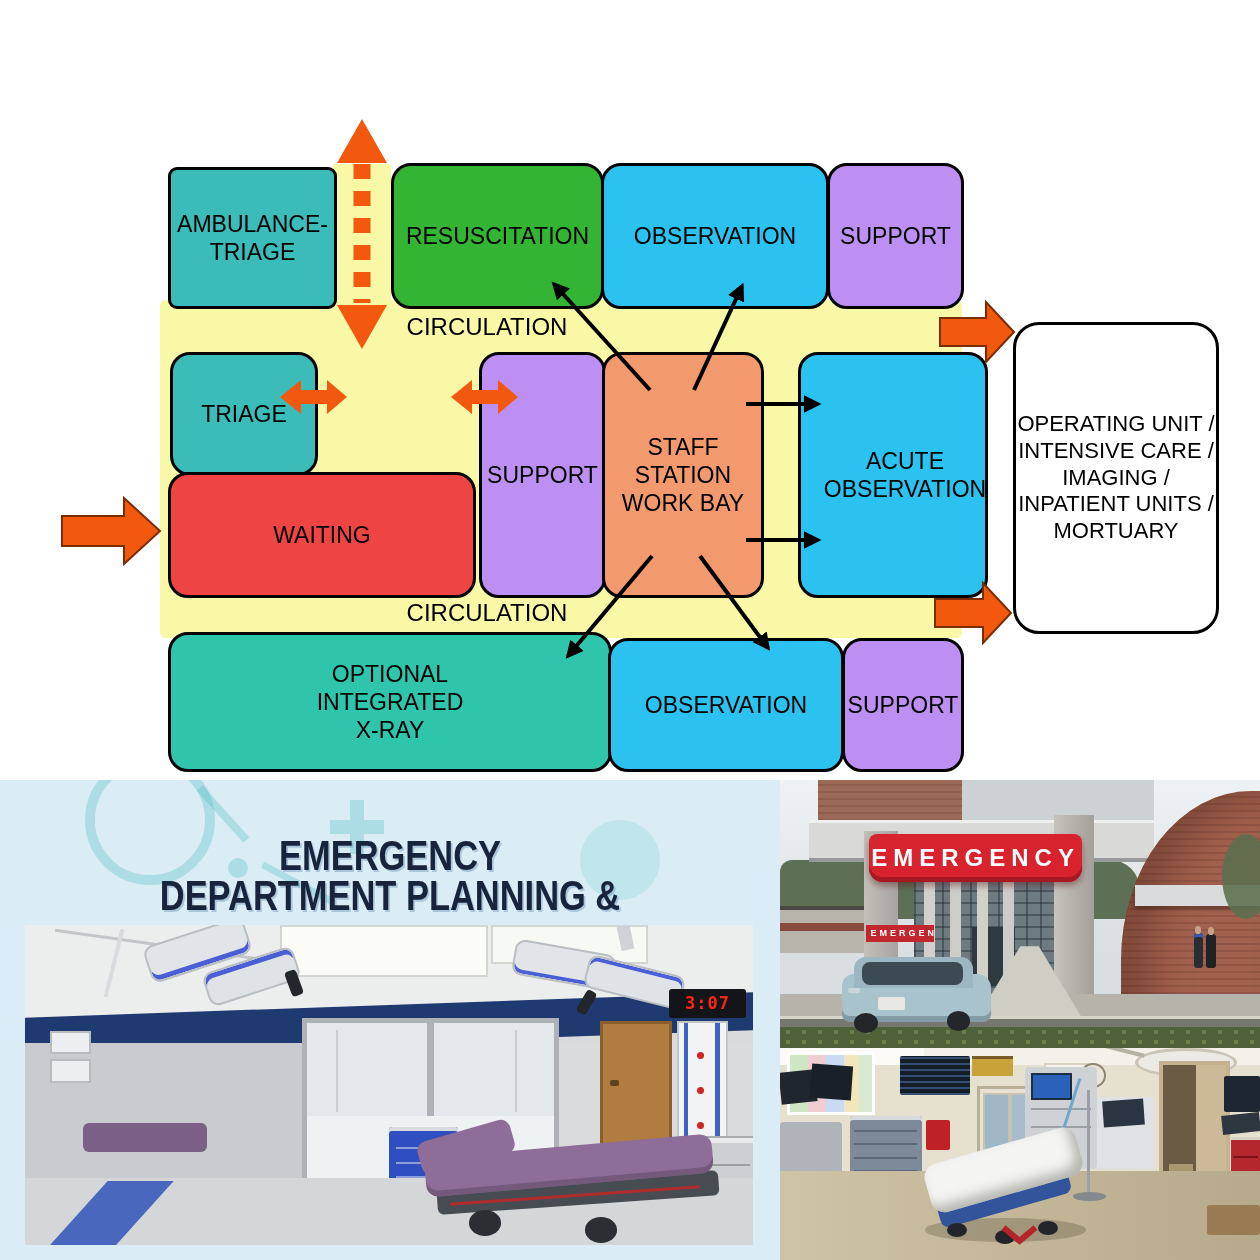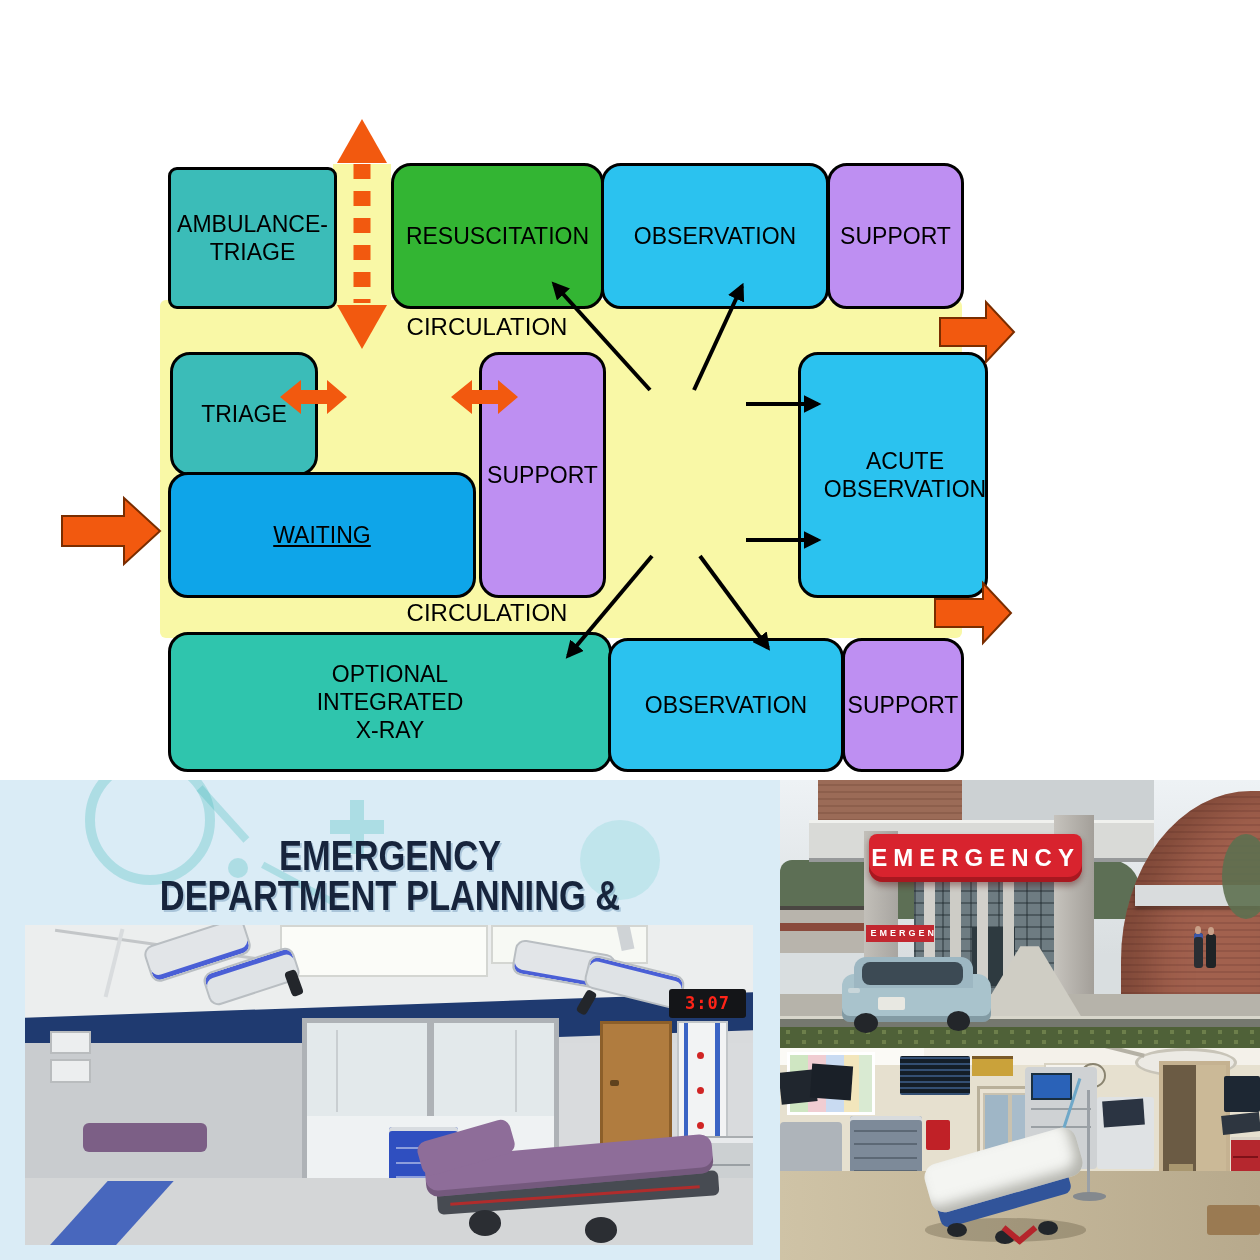--- a/index.html
+++ b/index.html
@@ -41,34 +41,42 @@
 
     <div class="box" style="left: 601px; top: 163px; width: 222px; height: 140px; background: rgb(43, 194, 239);">OBSERVATION</div>
 
     <div class="box" style="left: 827px; top: 163px; width: 131px; height: 140px; background: rgb(190, 143, 242);">SUPPORT</div>
 
     <div class="box" style="left: 170px; top: 352px; width: 142px; height: 118px; background: rgb(59, 188, 184);">TRIAGE</div>
 
 
     <div class="box" style="left: 479px; top: 352px; width: 121px; height: 240px; background: rgb(190, 143, 242);">SUPPORT</div>
 
+    <div class="box" style="left: 602px; top: 352px; width: 156px; height: 240px; background: rgb(242, 153, 110);">STAFF
+STATION
+WORK BAY</div>
 
     <div class="box" style="left: 798px; top: 352px; width: 160px; height: 240px; background: rgb(43, 194, 239); padding-left: 24px;">ACUTE
 OBSERVATION</div>
 
-    <div class="box" style="left: 168px; top: 472px; width: 302px; height: 120px; background: #0ea5e9; text-decoration: underline;">WAITING</div>
+    <div class="box" style="left: 168px; top: 472px; width: 302px; height: 120px; background: #ef4444;">WAITING</div>
 
     <div class="box" style="left: 168px; top: 632px; width: 438px; height: 134px; background: rgb(47, 197, 173);">OPTIONAL
 INTEGRATED
 X-RAY</div>
 
     <div class="box" style="left: 608px; top: 638px; width: 230px; height: 128px; background: rgb(43, 194, 239);">OBSERVATION</div>
 
     <div class="box" style="left: 842px; top: 638px; width: 116px; height: 128px; background: rgb(190, 143, 242);">SUPPORT</div>
 
+    <div class="box dest" style="left:1013px;top:322px;width:200px;height:306px;border-radius:26px;background:#fff;font-size:22px;">OPERATING UNIT /
+INTENSIVE CARE /
+IMAGING /
+INPATIENT UNITS /
+MORTUARY</div>
 
     <div class="band-label" style="left:362px;top:313px;width:250px;">CIRCULATION</div>
     <div class="band-label" style="left:362px;top:599px;width:250px;">CIRCULATION</div>
 
     <svg class="arrows" width="1260" height="780" viewBox="0 0 1260 780">
       <defs>
         <marker id="ah" viewBox="0 0 10 10" refX="8" refY="5" markerWidth="4.4" markerHeight="4.4" orient="auto-start-reverse">
           <path d="M0,0 L10,5 L0,10 z" fill="#000"></path>
         </marker>
       </defs>

